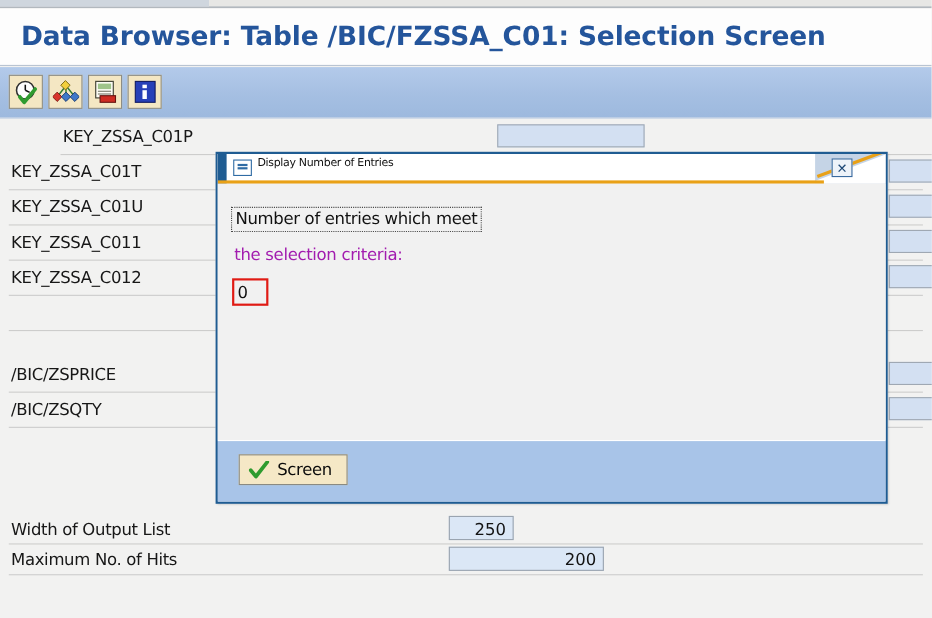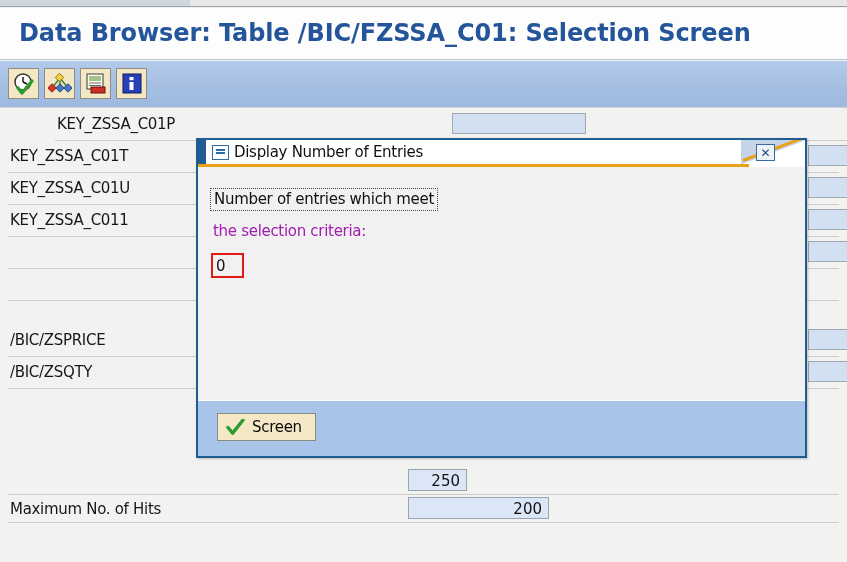--- a/index.html
+++ b/index.html
@@ -245,21 +245,21 @@
     content: "";
     position: absolute;
     left: 3px; top: 3px;
     width: 9px; height: 2px;
     background: #2f6ba4;
     box-shadow: 0 3px 0 0 #2f6ba4;
   }
   .dlg-titletext {
     position: absolute;
     left: 36px; top: 3px;
-    font-size: 15px;
+    font-size: 10px;
     color: #111111;
     white-space: nowrap;
     z-index: 4;
     font-family: "DejaVu Sans", "Liberation Sans", sans-serif;
     letter-spacing: -0.3px;
   }
   .dlg-close {
     position: absolute;
     right: 30px; top: 4px;
     width: 19px; height: 17px;
@@ -427,20 +427,21 @@
     <div class="rule"></div>
   </div>
 
   <div class="sel-row" style="top:96px;">
     <div class="sel-label">KEY_ZSSA_C011</div>
     <div class="sel-input right" style="left:808px;"></div>
     <div class="rule"></div>
   </div>
 
   <div class="sel-row" style="top:128px;">
+    <div class="sel-label">KEY_ZSSA_C012</div>
     <div class="sel-input right" style="left:808px;"></div>
     <div class="rule"></div>
   </div>
 
   <div class="sel-row" style="top:160px;">
     <div class="sel-label"></div>
     <div class="rule"></div>
   </div>
 
   <div class="sel-row" style="top:216px;">
@@ -449,20 +450,21 @@
     <div class="rule"></div>
   </div>
 
   <div class="sel-row" style="top:248px;">
     <div class="sel-label">/BIC/ZSQTY</div>
     <div class="sel-input right" style="left:808px;"></div>
     <div class="rule"></div>
   </div>
 
   <div class="param-row" style="top:358px;">
+    <div class="param-label">Width of Output List</div>
     <div class="param-input" style="left:408px; width:59px; background:#dbe7f6;">250</div>
     <div class="rule"></div>
   </div>
 
   <div class="param-row" style="top:386px;">
     <div class="param-label">Maximum No. of Hits</div>
     <div class="param-input" style="left:408px; width:141px;">200</div>
     <div class="rule"></div>
   </div>
 

